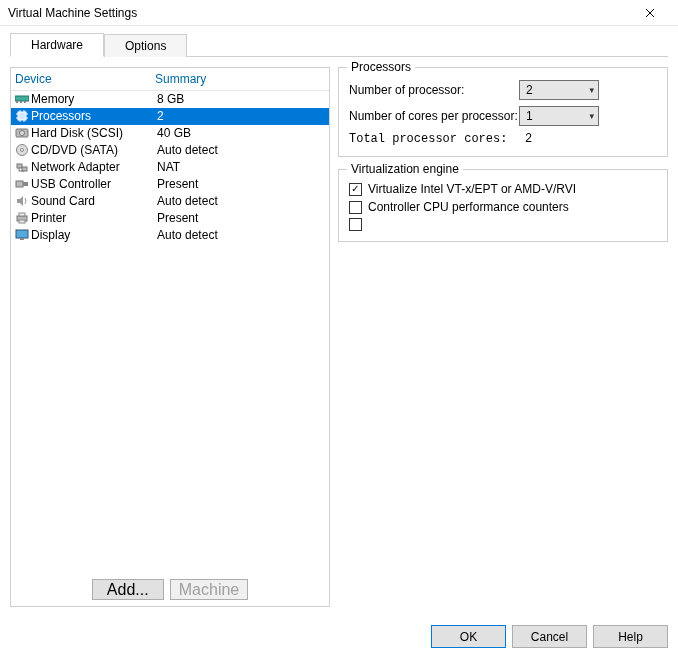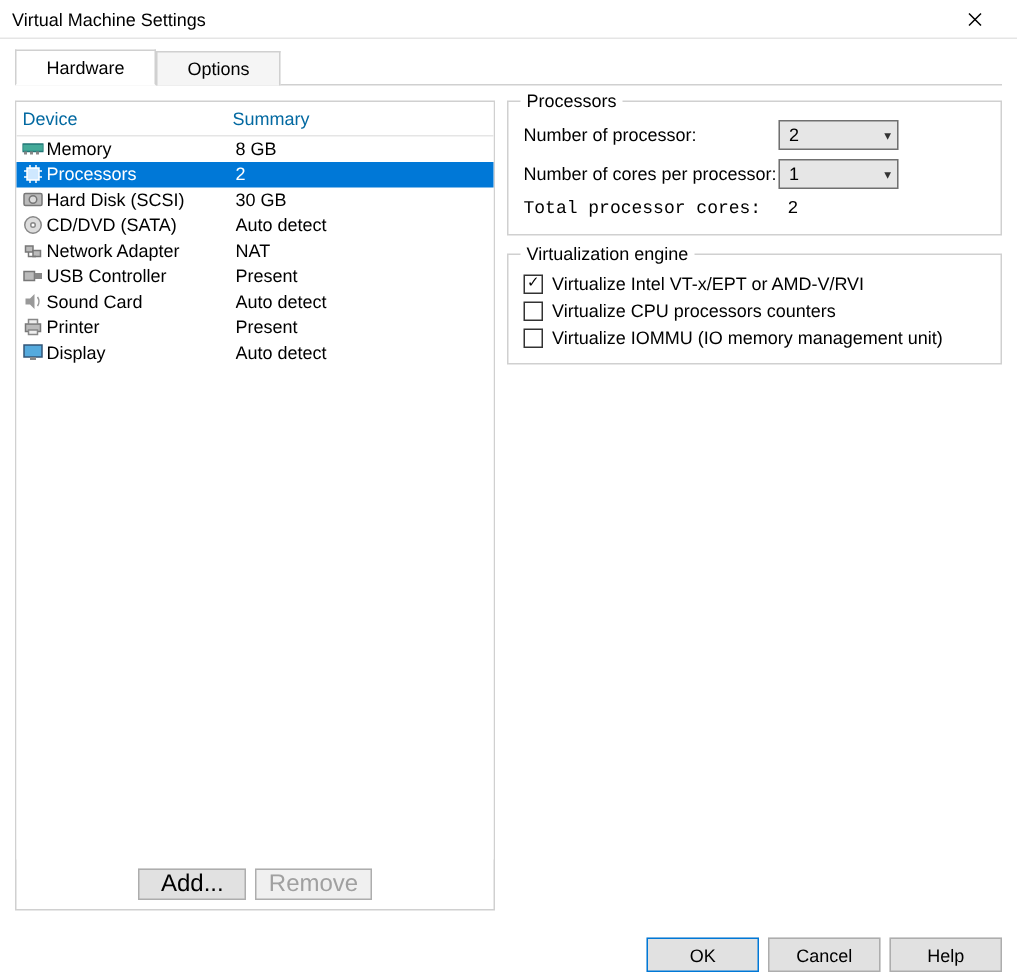--- a/index.html
+++ b/index.html
@@ -253,21 +253,21 @@
           <span class="summary">2</span>
         </div>
         <div class="row">
           <span class="icon">
             <svg width="14" height="12">
               <rect x="1" y="2" width="12" height="8" rx="1" fill="#bbb" stroke="#777"></rect>
               <circle cx="7" cy="6" r="2.5" fill="#ddd" stroke="#777"></circle>
             </svg>
           </span>
           <span class="device">Hard Disk (SCSI)</span>
-          <span class="summary">30 GB</span>
+          <span class="summary">40 GB</span>
         </div>
         <div class="row">
           <span class="icon">
             <svg width="14" height="14">
               <circle cx="7" cy="7" r="5.5" fill="#ddd" stroke="#888"></circle>
               <circle cx="7" cy="7" r="1.5" fill="#fff" stroke="#888"></circle>
             </svg>
           </span>
           <span class="device">CD/DVD (SATA)</span>
           <span class="summary">Auto detect</span>
@@ -320,21 +320,21 @@
               <rect x="1" y="2" width="12" height="8" fill="#5ad" stroke="#357"></rect>
               <rect x="5" y="10" width="4" height="2" fill="#888"></rect>
             </svg>
           </span>
           <span class="device">Display</span>
           <span class="summary">Auto detect</span>
         </div>
       </div>
     <div class="list-buttons">
       <button class="btn">Add...</button>
-      <button class="btn disabled" disabled="">Remove</button>
+      <button class="btn disabled" disabled="">Machine</button>
     </div>
   </div>
 
   <div class="right-panel">
 
     <div class="group">
       <div class="group-title">Processors</div>
       <div class="field-row">
         <label>Number of processor:</label>
         <div class="sel">
@@ -356,25 +356,24 @@
     </div>
 
     <div class="group">
       <div class="group-title">Virtualization engine</div>
       <div class="check-row">
         <span class="chk" id="chk-vt">✓</span>
         <span>Virtualize Intel VT-x/EPT or AMD-V/RVI</span>
       </div>
       <div class="check-row">
         <span class="chk" id="chk-perf"></span>
-        <span>Virtualize CPU processors counters</span>
+        <span>Controller CPU performance counters</span>
       </div>
       <div class="check-row" style="margin-bottom:0;">
         <span class="chk" id="chk-iommu"></span>
-        <span>Virtualize IOMMU (IO memory management unit)</span>
       </div>
     </div>
 
   </div>
 </div>
 
 <div class="dialog-buttons">
   <div class="btn-main default">OK</div>
   <div class="btn-main">Cancel</div>
   <div class="btn-main">Help</div>

